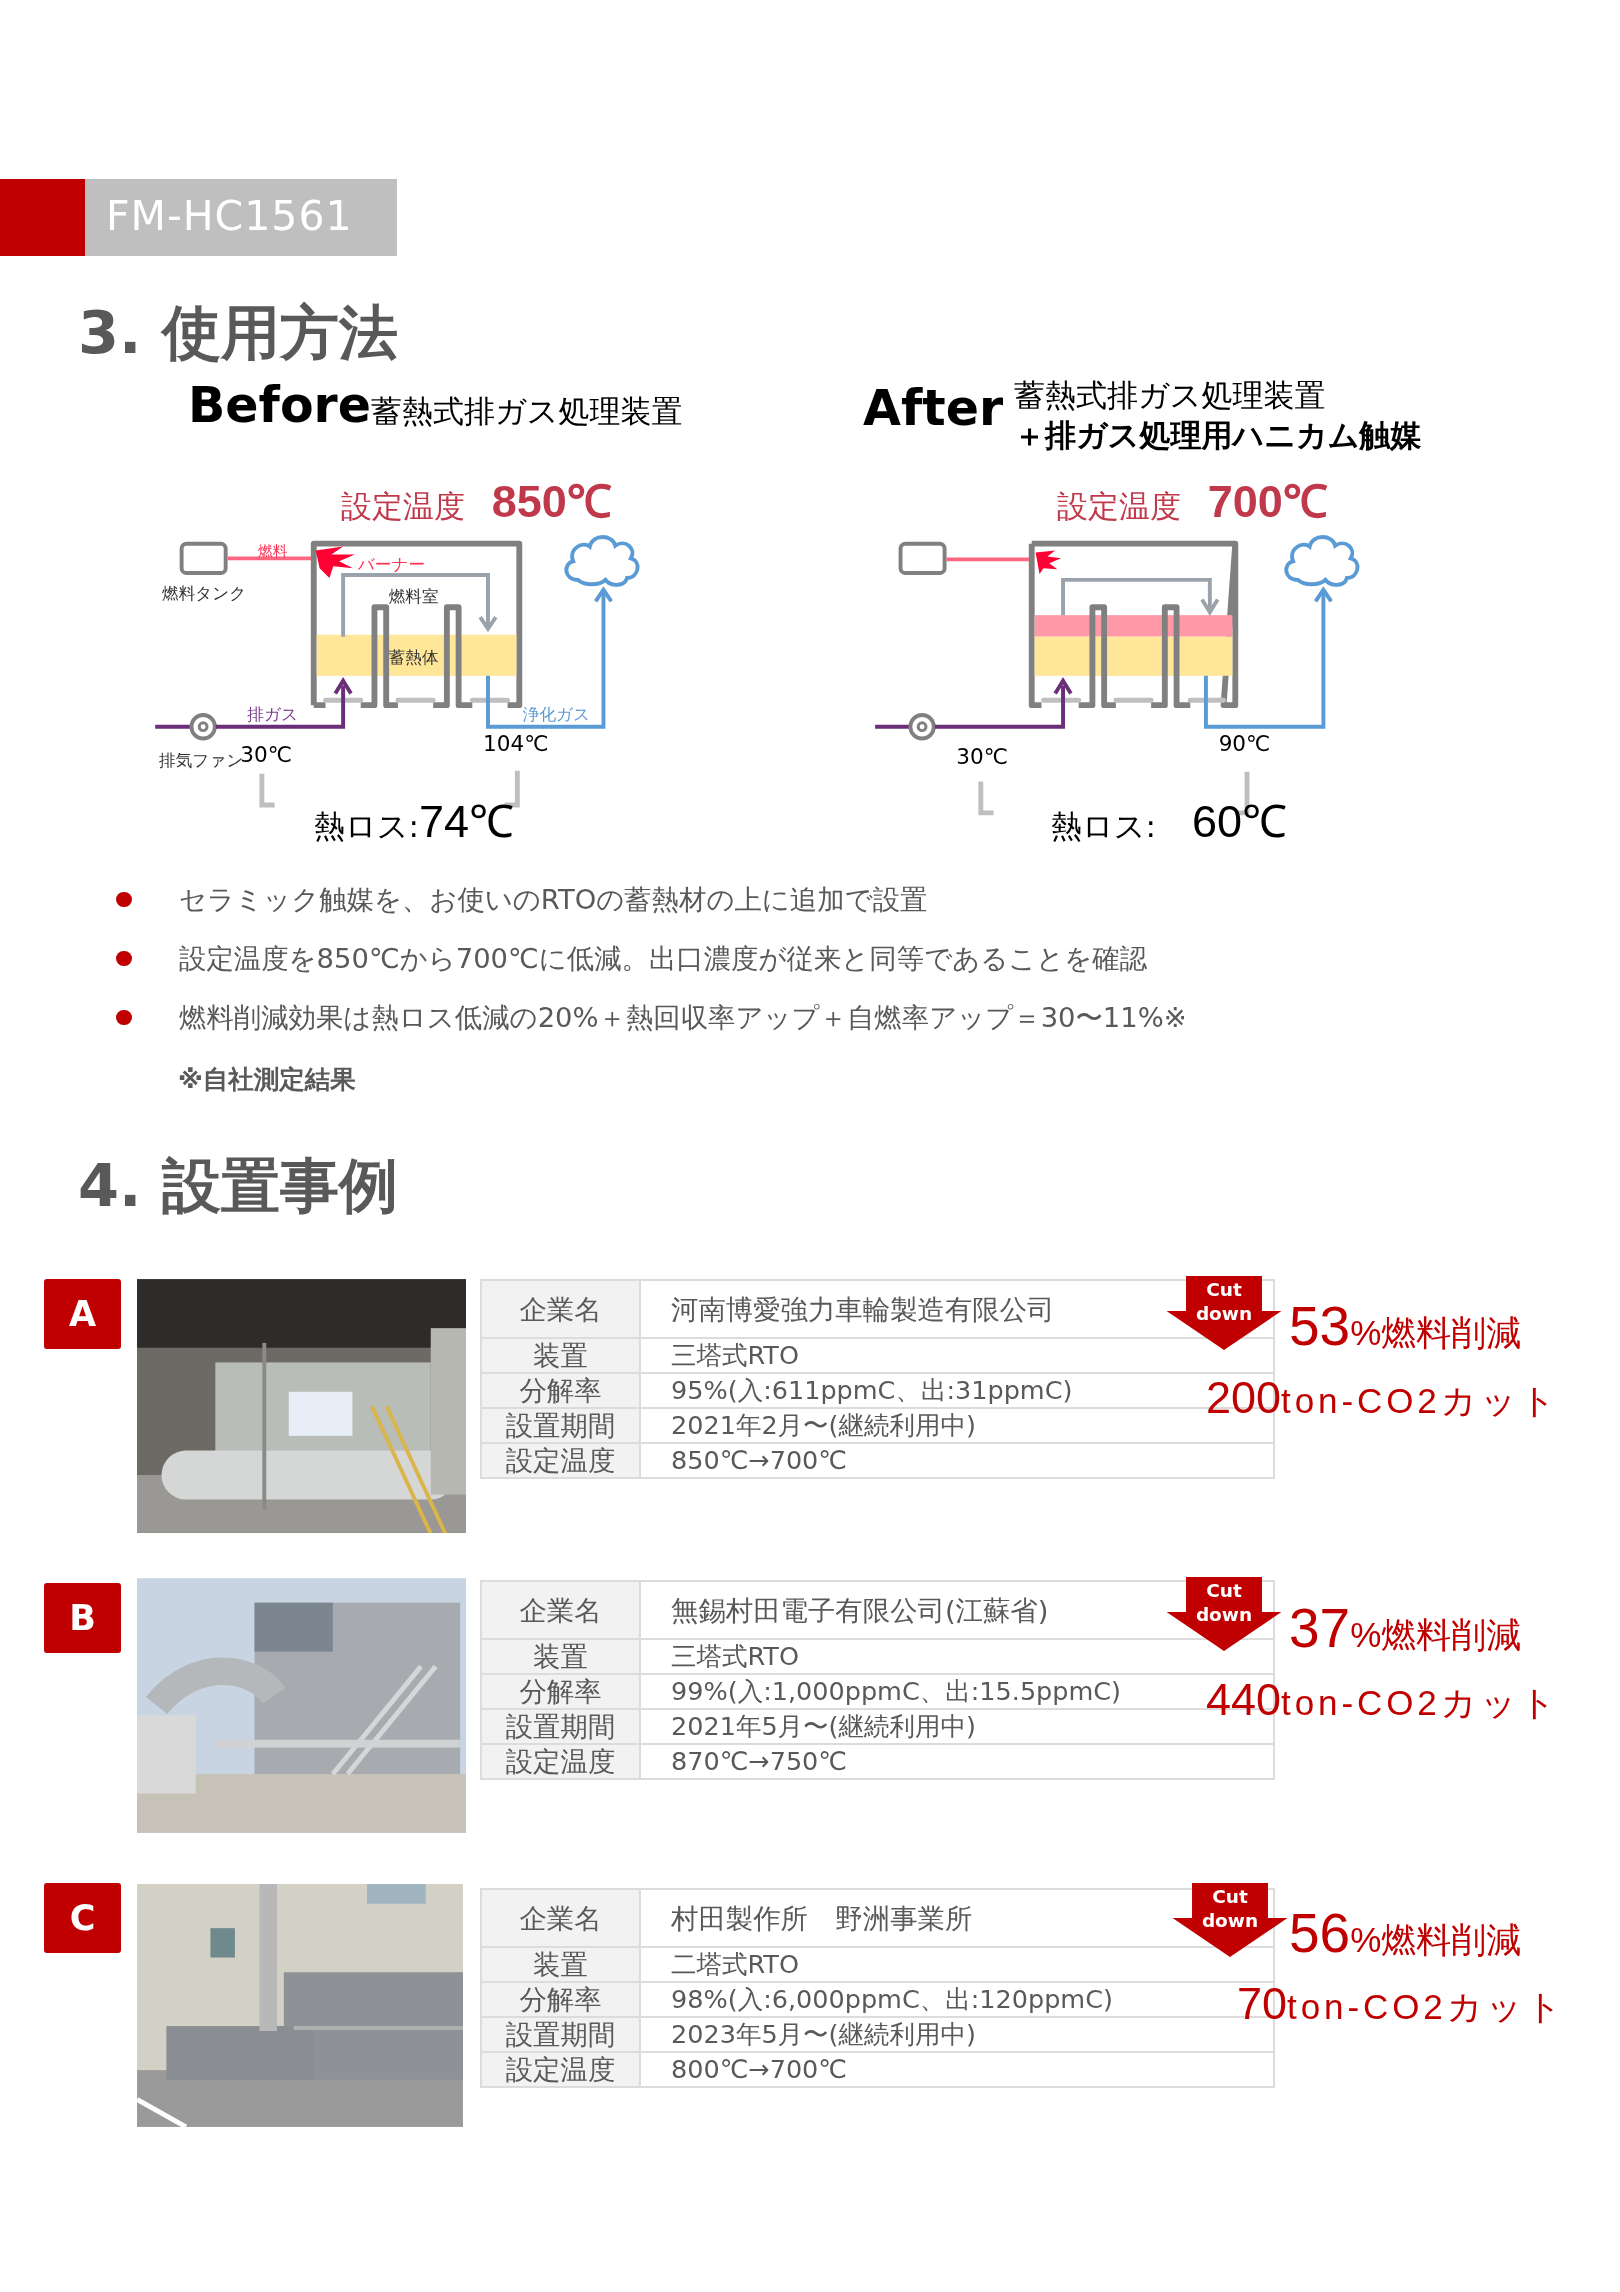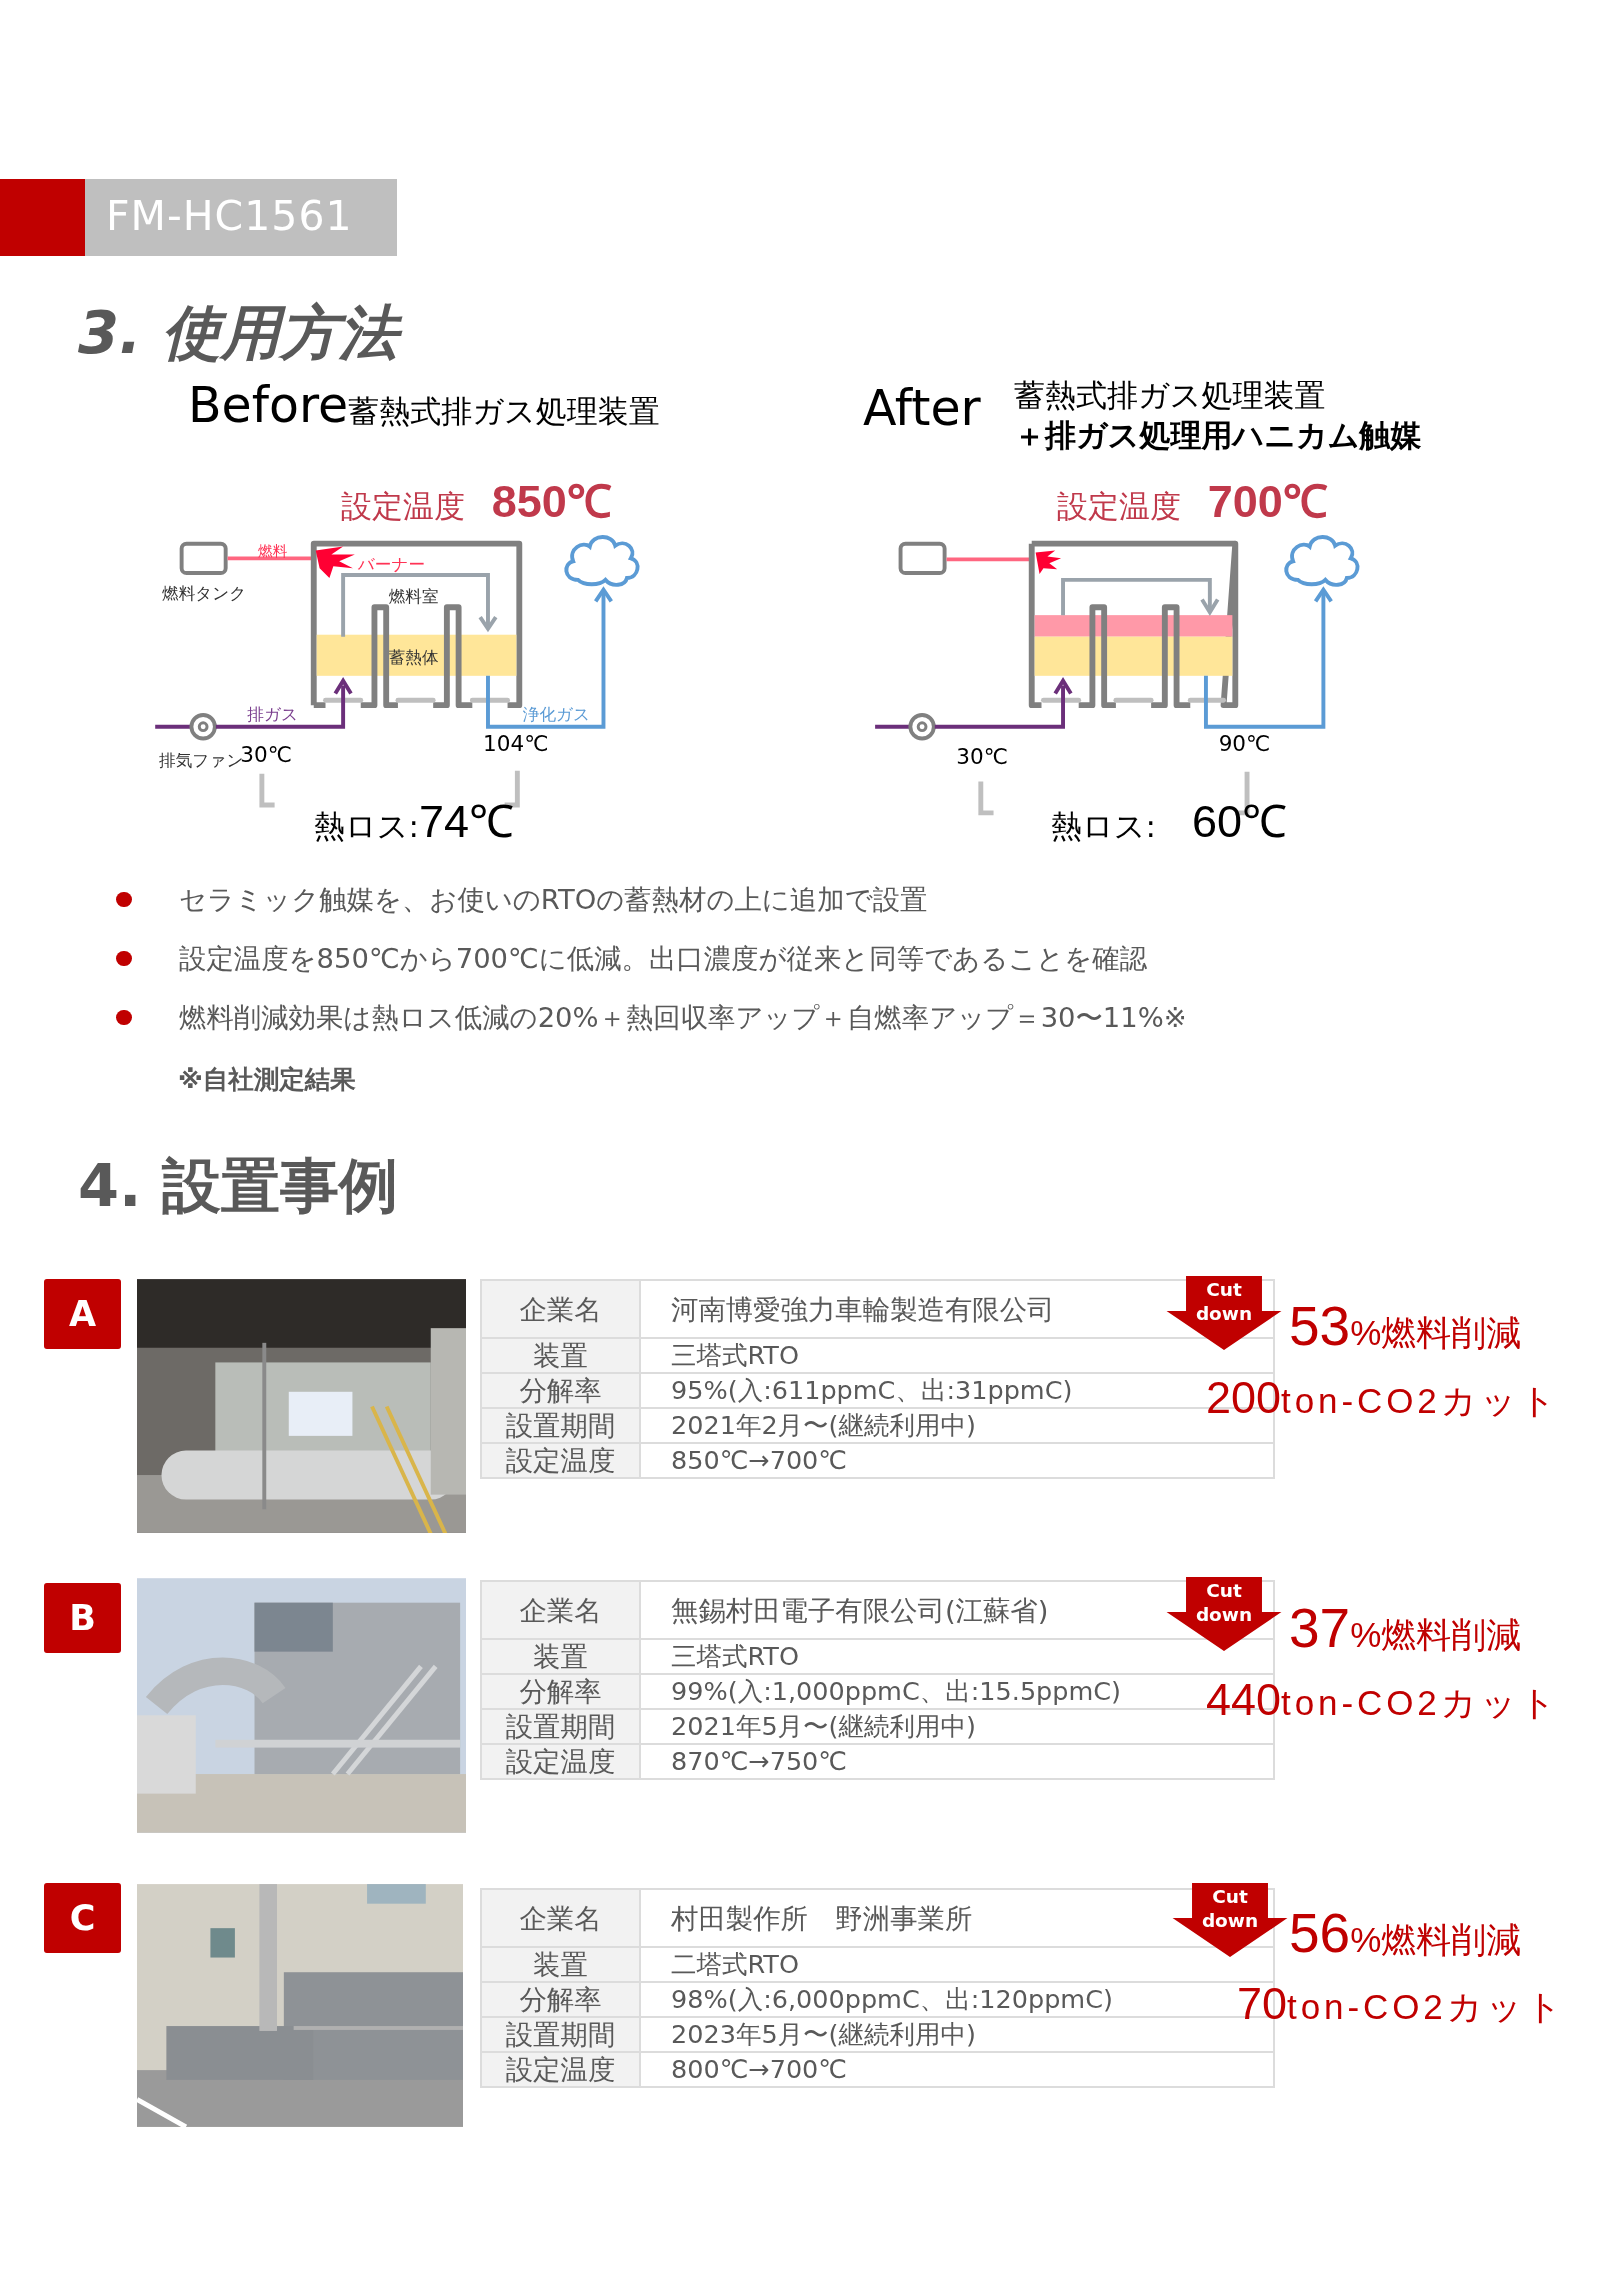--- a/index.html
+++ b/index.html
@@ -7,21 +7,21 @@
          font-family:"DejaVu Sans", "Liberation Sans", sans-serif; color:#595959; }
   .abs { position:absolute; }
 
   
   .hdr-red { left:0; top:179px; width:85px; height:77px; background:#c00000; }
   .hdr-gray { left:85px; top:179px; width:312px; height:77px; background:#bfbfbf; }
   .hdr-text { left:106px; top:192px; font-size:41px; color:#ffffff; font-family:"DejaVu Sans", sans-serif; letter-spacing:1px; }
 
   .sec-title { font-size:59px; font-weight:bold; color:#595959; font-family:"DejaVu Sans", sans-serif; }
 
-  .ba-big { font-size:49px; font-weight:normal; color:#000; font-family:"DejaVu Sans", sans-serif; }
+  .ba-big { font-size:49px; font-weight:bold; color:#000; font-family:"DejaVu Sans", sans-serif; }
   .ba-sub { font-size:31px; color:#000; }
   .ba-sub-b { font-size:31px; color:#000; font-weight:bold; }
 
   .temp-label { font-size:31px; color:#c0394b; }
   .temp-val { font-size:45px; color:#c0394b; font-weight:bold; font-family:"Liberation Sans", sans-serif; }
 
   svg text { font-family:"DejaVu Sans", sans-serif; }
 
   .bullets { left:116px; top:882px; }
   .bullet { position:relative; height:59px; font-size:27.4px; color:#595959; }
@@ -47,21 +47,21 @@
   .result-co2 { font-size:45px; color:#c00000; font-family:"Liberation Sans", sans-serif; white-space:nowrap; }
   .result-co2 small { font-size:35px; letter-spacing:3.9px; }
 </style>
 </head>
 <body>
 
 <div class="abs hdr-red"></div>
 <div class="abs hdr-gray"></div>
 <div class="abs hdr-text">FM-HC1561</div>
 
-<div class="abs sec-title" style="left:78px; top:294px;font-style:italic;">3. 使用方法</div>
+<div class="abs sec-title" style="left:78px; top:294px;">3. 使用方法</div>
 
 <div class="abs" style="left:188px; top:377px; white-space:nowrap;">
   <span class="ba-big">Before</span><span class="ba-sub">蓄熱式排ガス処理装置</span>
 </div>
 <div class="abs" style="left:341px; top:469px; white-space:nowrap;">
   <span class="temp-label">設定温度</span>
   <span class="temp-val" style="margin-left:21.6px;">850℃</span>
 </div>
 
 <div class="abs ba-big" style="left:863px; top:380px;">After</div>

